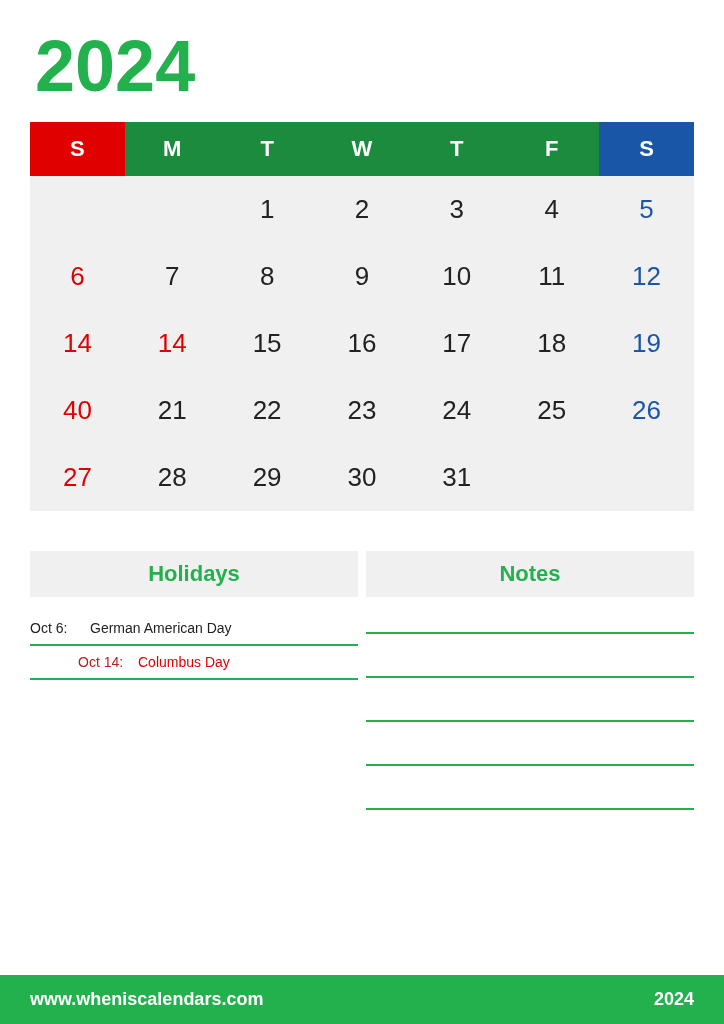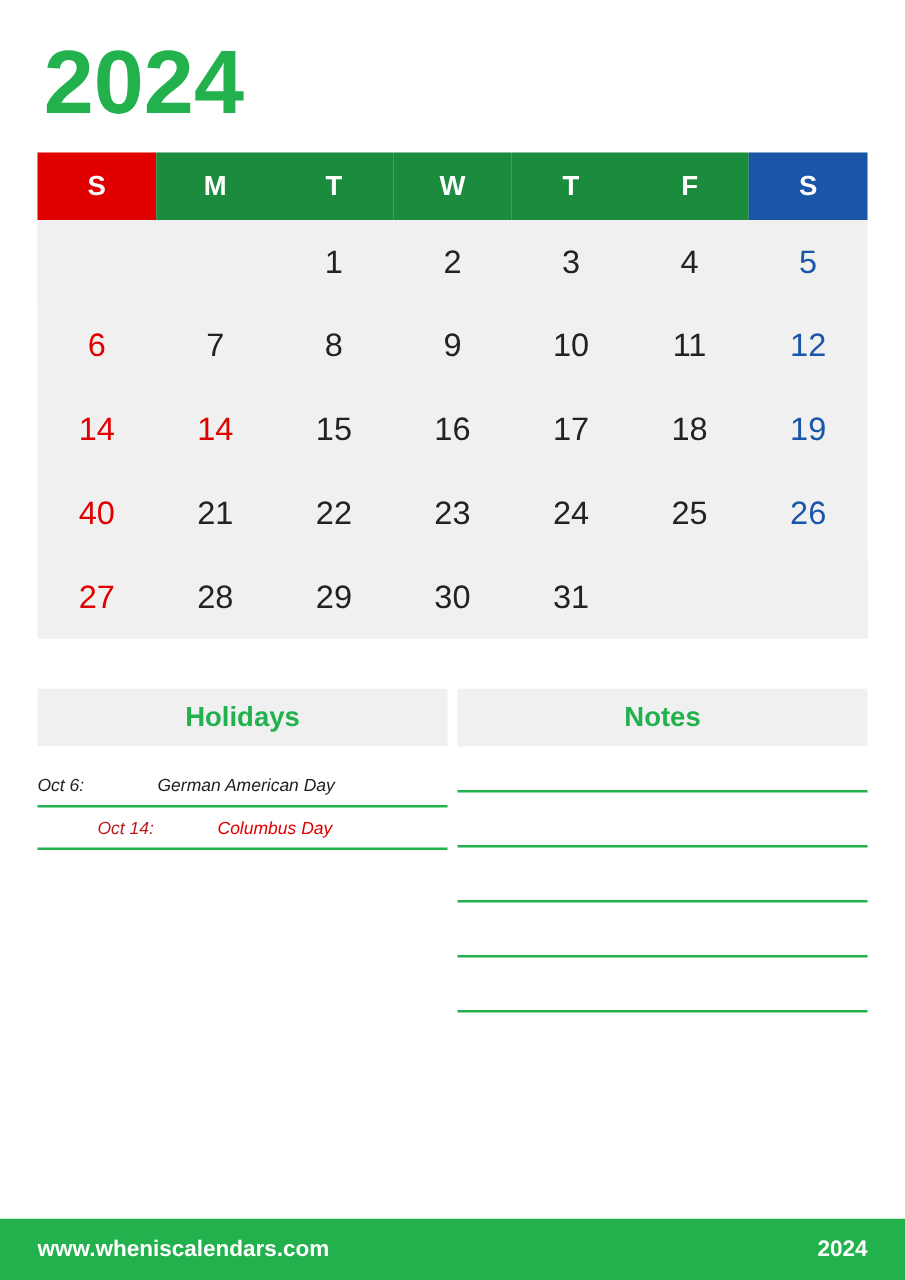--- a/index.html
+++ b/index.html
@@ -80,31 +80,29 @@
       background: #f0f0f0;
       padding: 10px 0;
       margin-bottom: 15px;
     }
     .holiday-item {
       display: flex;
       align-items: flex-end;
       padding: 8px 0;
       border-bottom: 2px solid #22b14c;
       font-size: 14px;
-      font-style: italic;
     }
     .holiday-date {
       min-width: 60px;
       font-weight: normal;
       color: #222;
     }
     .holiday-date.red { color: #b91c1c; margin-left: 48px; }
     .holiday-name {
       color: #222;
-      margin-left: 36px;
     }
     .holiday-name.red { color: #e00000; }
 
     .note-line {
       border-bottom: 2px solid #22b14c;
       margin-bottom: 22px;
       height: 22px;
     }
 
     

